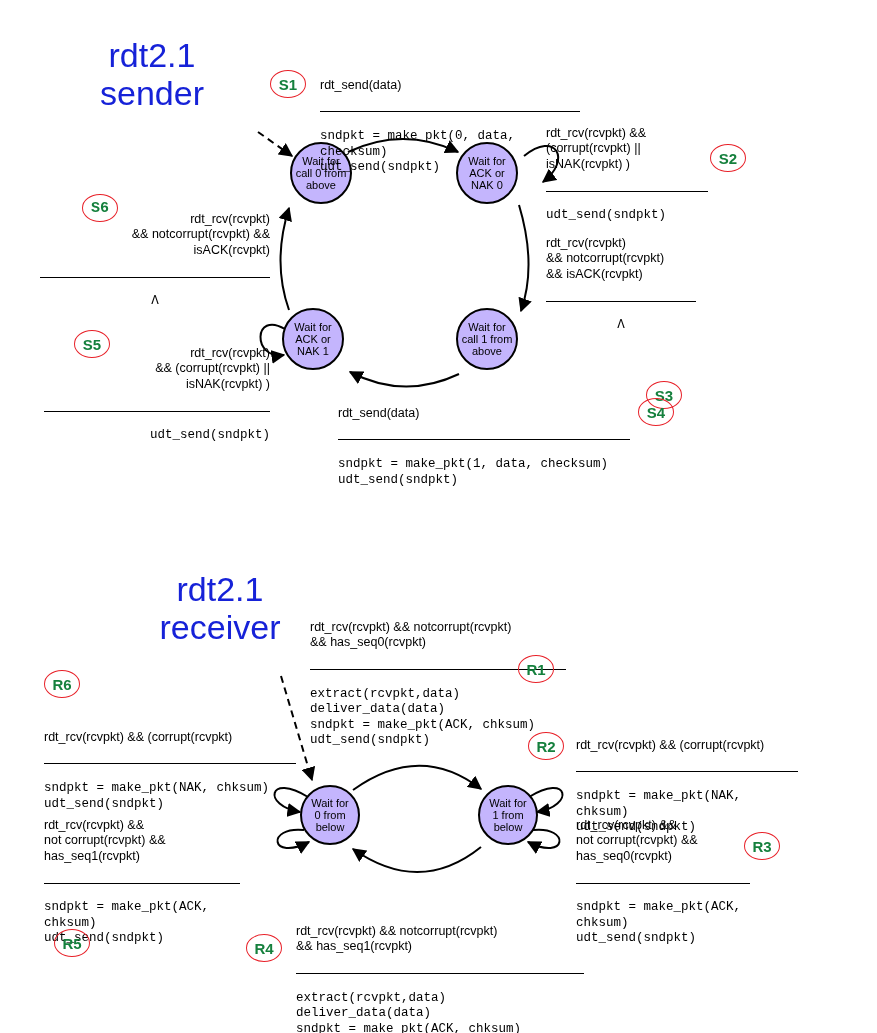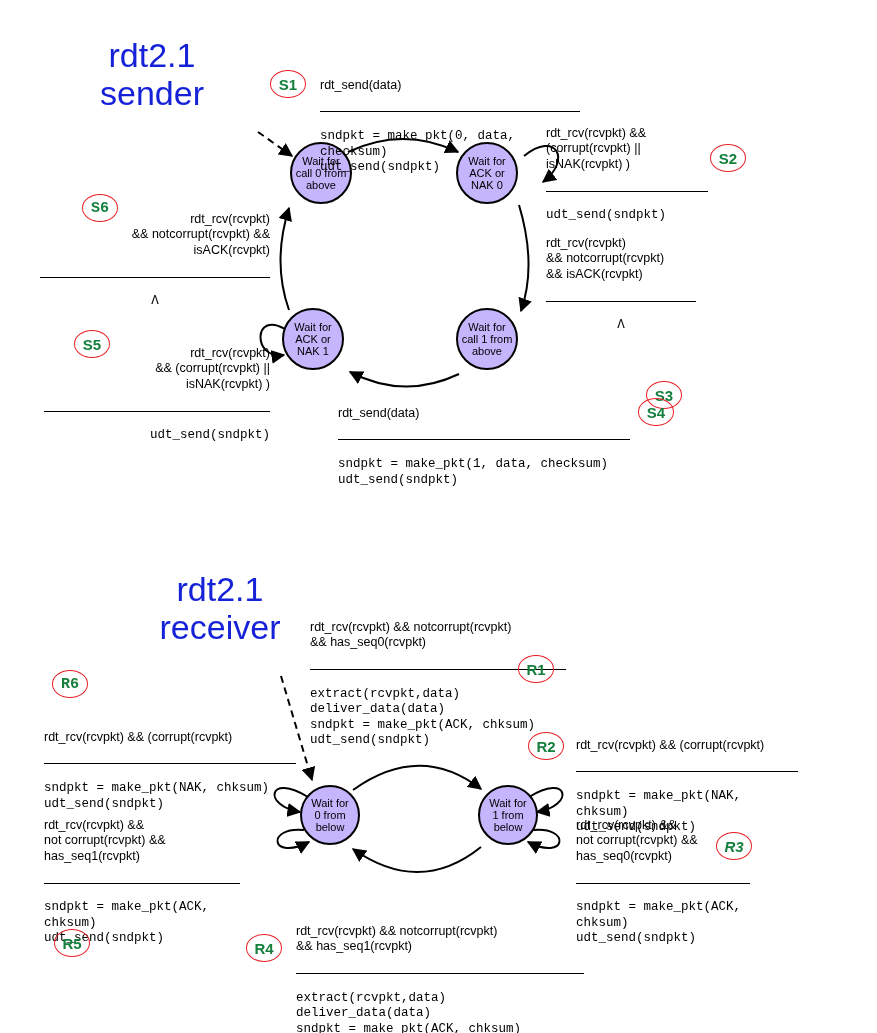--- a/index.html
+++ b/index.html
@@ -206,24 +206,24 @@
 below</span>
   </div>
   <div class="state" style="left:478px; top:785px; width:60px; height:60px;">
     <span>Wait for
 1 from
 below</span>
   </div>
 
   <div class="tag" style="left:518px; top:632px;margin-top:23px;">R1</div>
   <div class="tag" style="left:528px; top:732px;">R2</div>
-  <div class="tag" style="left:716px; top:832px;font-style:italic;">R3</div>
+  <div class="tag" style="left:744px; top:832px;">R3</div>
   <div class="tag" style="left:246px; top:926px;margin-top:8px;">R4</div>
   <div class="tag" style="left:54px; top:929px;">R5</div>
-  <div class="tag" style="left:52px; top:670px;font-family:Liberation Mono, monospace;">R6</div>
+  <div class="tag" style="left:44px; top:670px;">R6</div>
 
   <div class="lbl" style="left:310px; top:604px; width:256px;">
     <div class="num">rdt_rcv(rcvpkt) &amp;&amp; notcorrupt(rcvpkt)
 &amp;&amp; has_seq0(rcvpkt)</div>
     <div class="den">extract(rcvpkt,data)
 deliver_data(data)
 sndpkt = make_pkt(ACK, chksum)
 udt_send(sndpkt)</div>
   </div>
 

